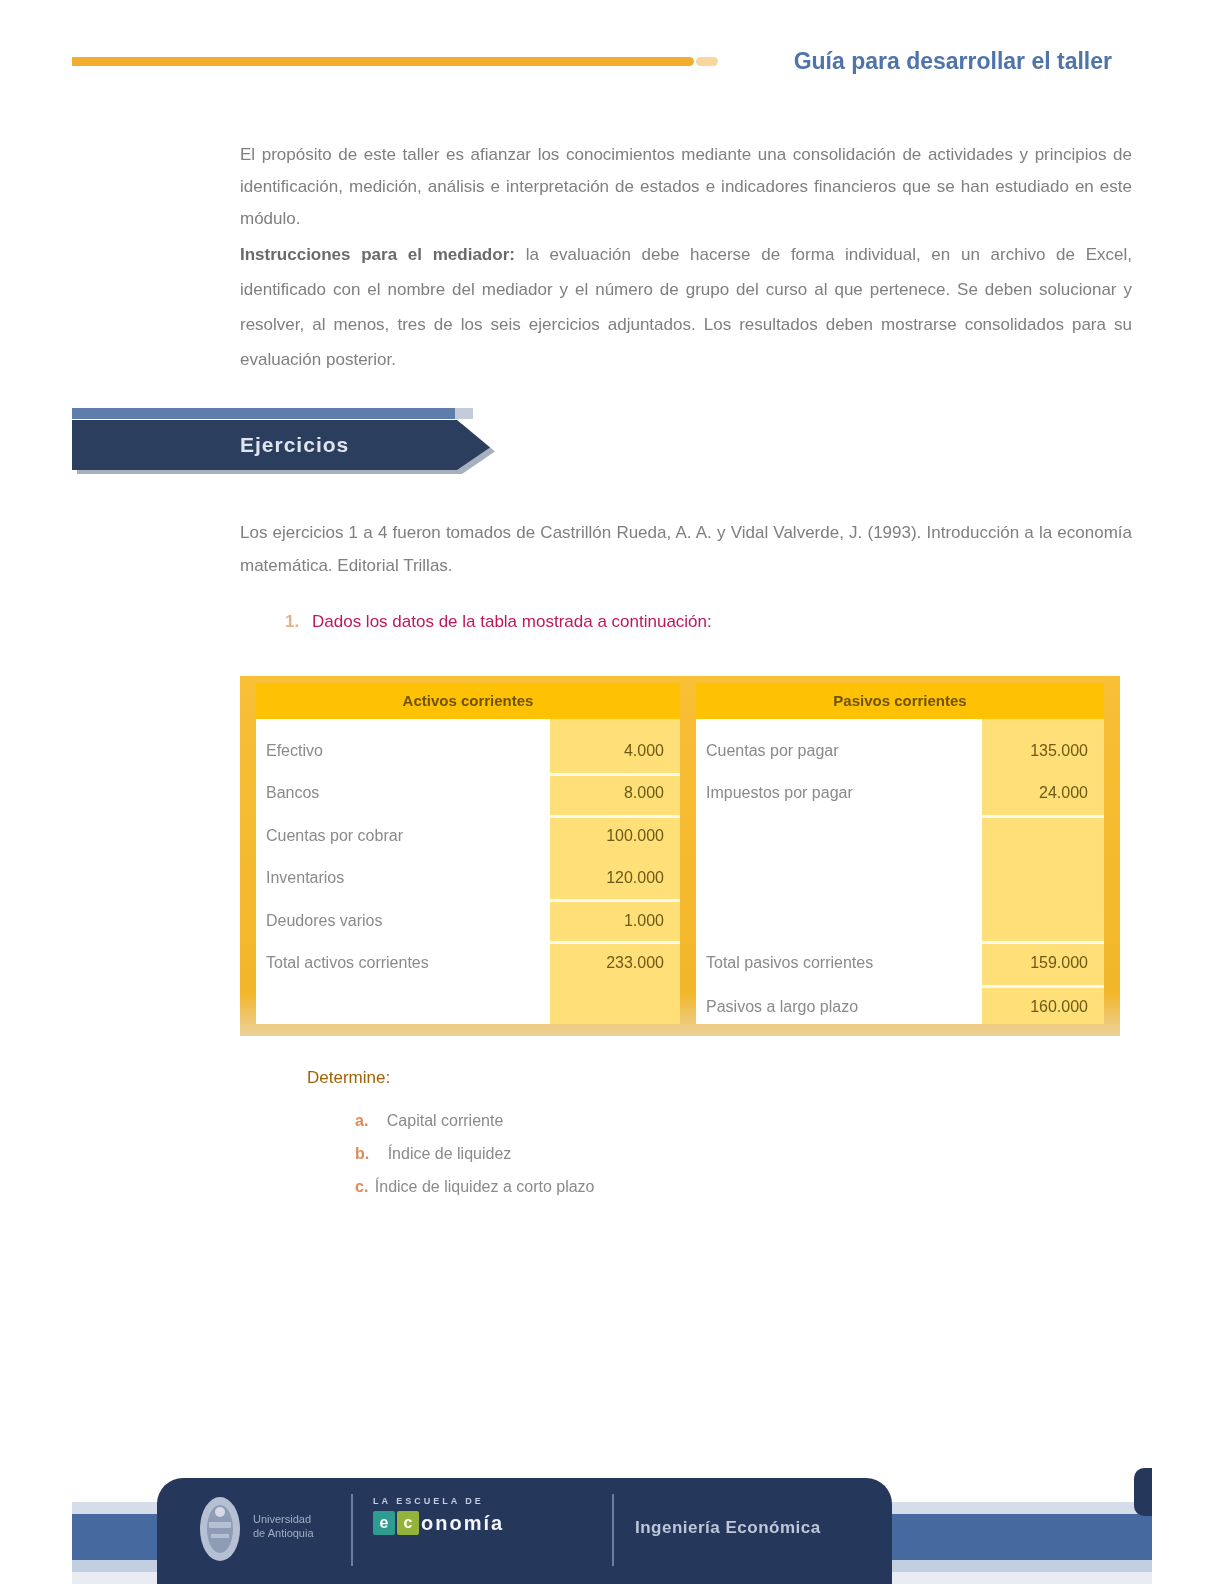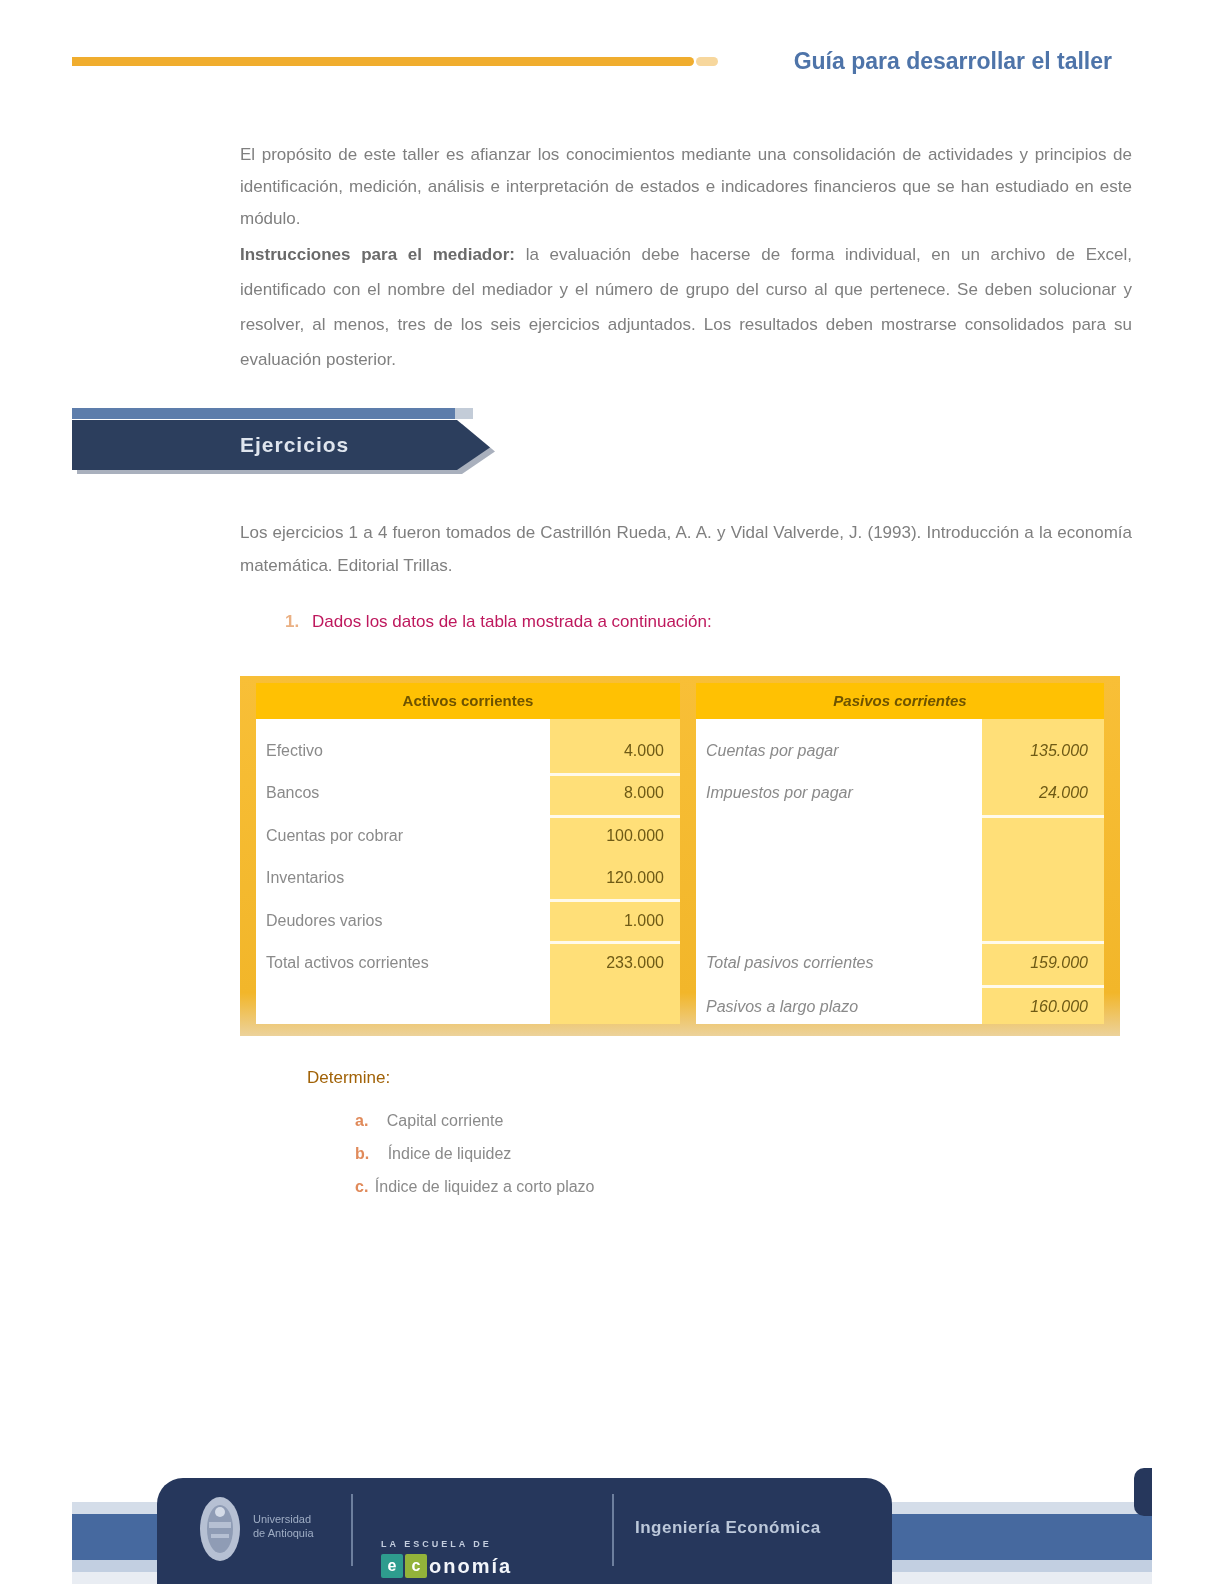--- a/index.html
+++ b/index.html
@@ -28,21 +28,21 @@
   .banner-label{top:420px;left:168px;height:50px;line-height:50px;color:#dfe5ee;
     font-size:21px;font-weight:bold;letter-spacing:1px;}
   
   .ex-num{top:612px;left:213px;color:#eab083;font-size:17px;font-weight:bold;}
   .ex-prompt{top:612px;left:240px;width:720px;color:#be185d;font-size:17px;}
   
   .btable{top:676px;left:168px;width:880px;height:360px;
     background:linear-gradient(#f8bf37,#f2b62a 88%,#ecd29b);}
   .thalf{position:absolute;top:7px;height:341px;}
   .thalf-left{left:16px;width:424px;}
-  .thalf-right{left:456px;width:408px;font-style:italic;}
+  .thalf-right{left:456px;width:408px;}
   .thead{position:absolute;top:0;left:0;right:0;height:36px;background:#ffc103;
     color:#6e5300;font-weight:bold;font-size:15px;text-align:center;line-height:36px;}
   .tbody{position:absolute;top:36px;left:0;right:0;height:305px;background:#ffffff;}
   .vstrip{position:absolute;top:0;bottom:0;background:#ffdf78;}
   .vstrip-left{left:294px;width:130px;}
   .vstrip-right{left:286px;width:122px;}
   .vsep{position:absolute;height:3px;background:rgba(255,255,255,0.85);left:0;right:0;}
   .trow{position:absolute;height:26px;line-height:26px;font-size:16px;color:#8a8a8a;}
   .tlabel{position:absolute;left:10px;white-space:nowrap;}
   .tval{position:absolute;text-align:right;color:#6e5a15;}
@@ -58,21 +58,21 @@
   .band-strip2{top:1560px;left:0;width:1224px;height:12px;background:#c2cfe1;}
   .band-strip3{top:1572px;left:0;width:1224px;height:12px;background:#e9edf3;}
   .footer-bar{top:1478px;left:85px;width:735px;height:106px;background:#26375c;
     border-radius:26px 26px 0 0;}
   .fb-item{position:absolute;}
   .crest{left:40px;top:16px;}
   .inst-text{left:96px;top:34px;color:#9fadc4;font-size:11px;line-height:14px;}
   .fdiv{width:2px;top:16px;height:72px;background:#6d7f9e;}
   .fdiv1{left:194px;}
   .fdiv2{left:455px;}
-  .school{left:224px;top:18px;margin-top:43px;}
+  .school{left:216px;top:18px;}
   .school-top{color:#c3cdde;font-size:9px;letter-spacing:3px;font-weight:bold;}
   .wordmark{margin-top:5px;display:flex;align-items:center;}
   .wm-block{width:22px;height:24px;display:inline-block;text-align:center;line-height:24px;
     color:#ffffff;font-weight:bold;font-size:16px;margin-right:2px;border-radius:2px;}
   .wm-b1{background:#2e9c8e;}
   .wm-b2{background:#93b33a;}
   .wm-rest{color:#f2f5fa;font-size:20px;font-weight:bold;letter-spacing:2px;}
   .program{left:478px;top:40px;color:#bcc8da;font-size:17px;font-weight:600;letter-spacing:0.5px;}
   .page-badge{top:1468px;left:1062px;width:118px;height:48px;background:#26375c;border-radius:10px;
     color:#b9c5d8;font-size:20px;font-weight:bold;text-align:center;line-height:48px;}

